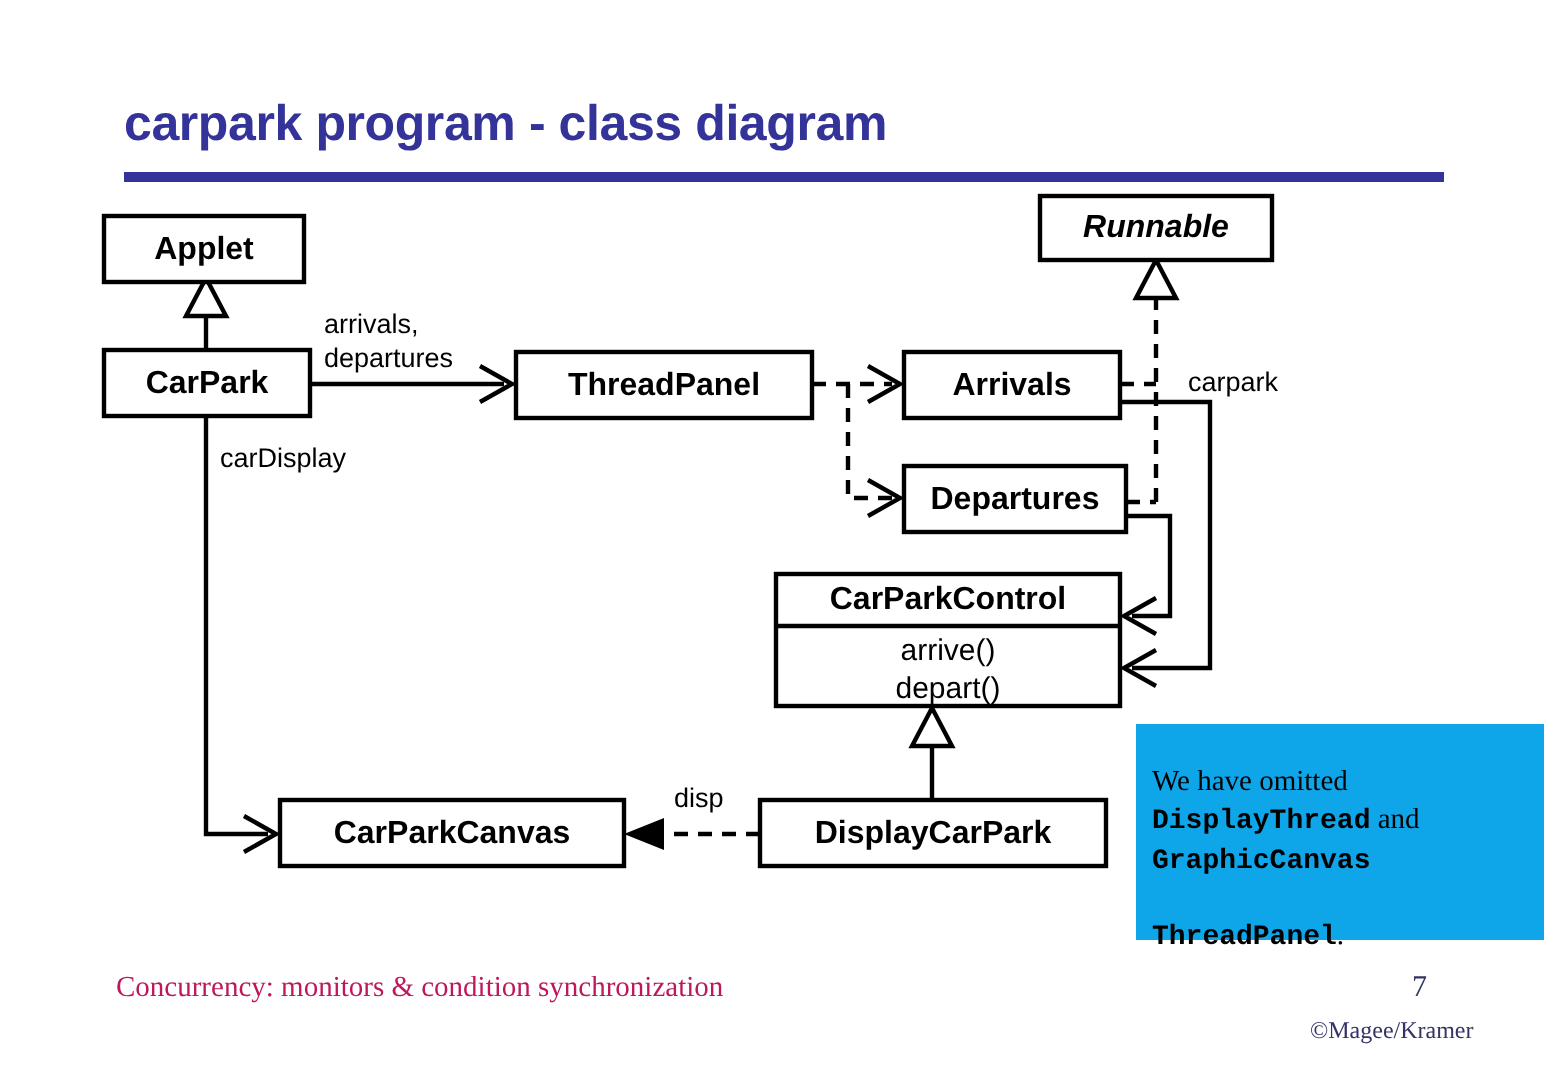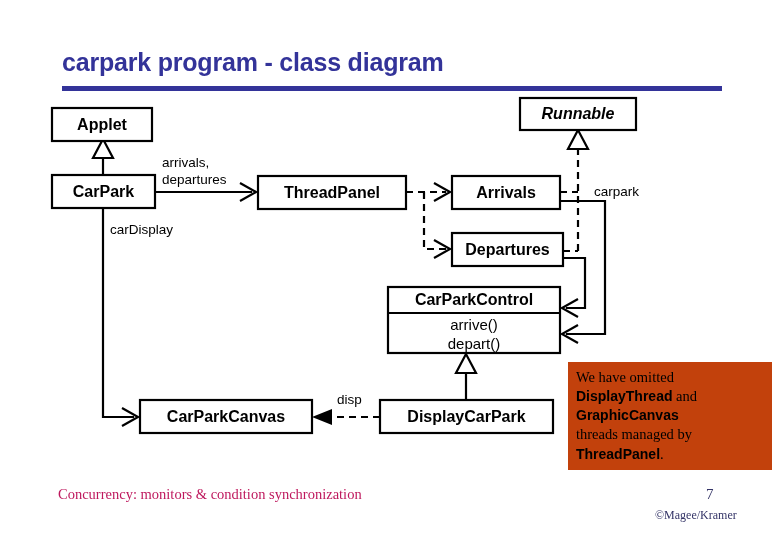--- a/index.html
+++ b/index.html
@@ -115,30 +115,30 @@
     stroke-linejoin: miter;
   }
 
   
   #note {
     position: absolute;
     left: 568px;
     top: 362px;
     width: 204px;
     height: 108px;
-    background: #c2410c;
+    background: #0ea5e9;
     box-sizing: border-box;
-    padding: 6px 4px 4px 8px;
+    padding: 20px 4px 4px 8px;
     font-family: "Liberation Serif", serif;
     font-size: 14.5px;
     color: #000000;
     line-height: 1.32;
   }
   #note .mono {
-    font-family: Liberation Sans, sans-serif;
+    font-family: Liberation Mono, monospace;
     font-weight: bold;
     font-size: 14px;
   }
 
   
   #footer-text {
     position: absolute;
     left: 58px;
     top: 486px;
     font-family: "Liberation Serif", serif;
@@ -282,21 +282,21 @@
       <text class="edge-label" x="337" y="400">disp</text>
 
     </svg>
   </div>
 
   <div id="note">
     <span>We have omitted</span><br>
     <span class="mono">DisplayThread</span>
     <span>and</span><br>
     <span class="mono">GraphicCanvas</span><br>
-    <span>threads managed by</span><br>
+    <br>
     <span class="mono">ThreadPanel</span><span>.</span>
   </div>
 
   <div id="footer-text">Concurrency: monitors &amp; condition synchronization</div>
   <div id="page-number">7</div>
   <div id="copyright">©Magee/Kramer</div>
 
 </div>
 
 </body></html>

